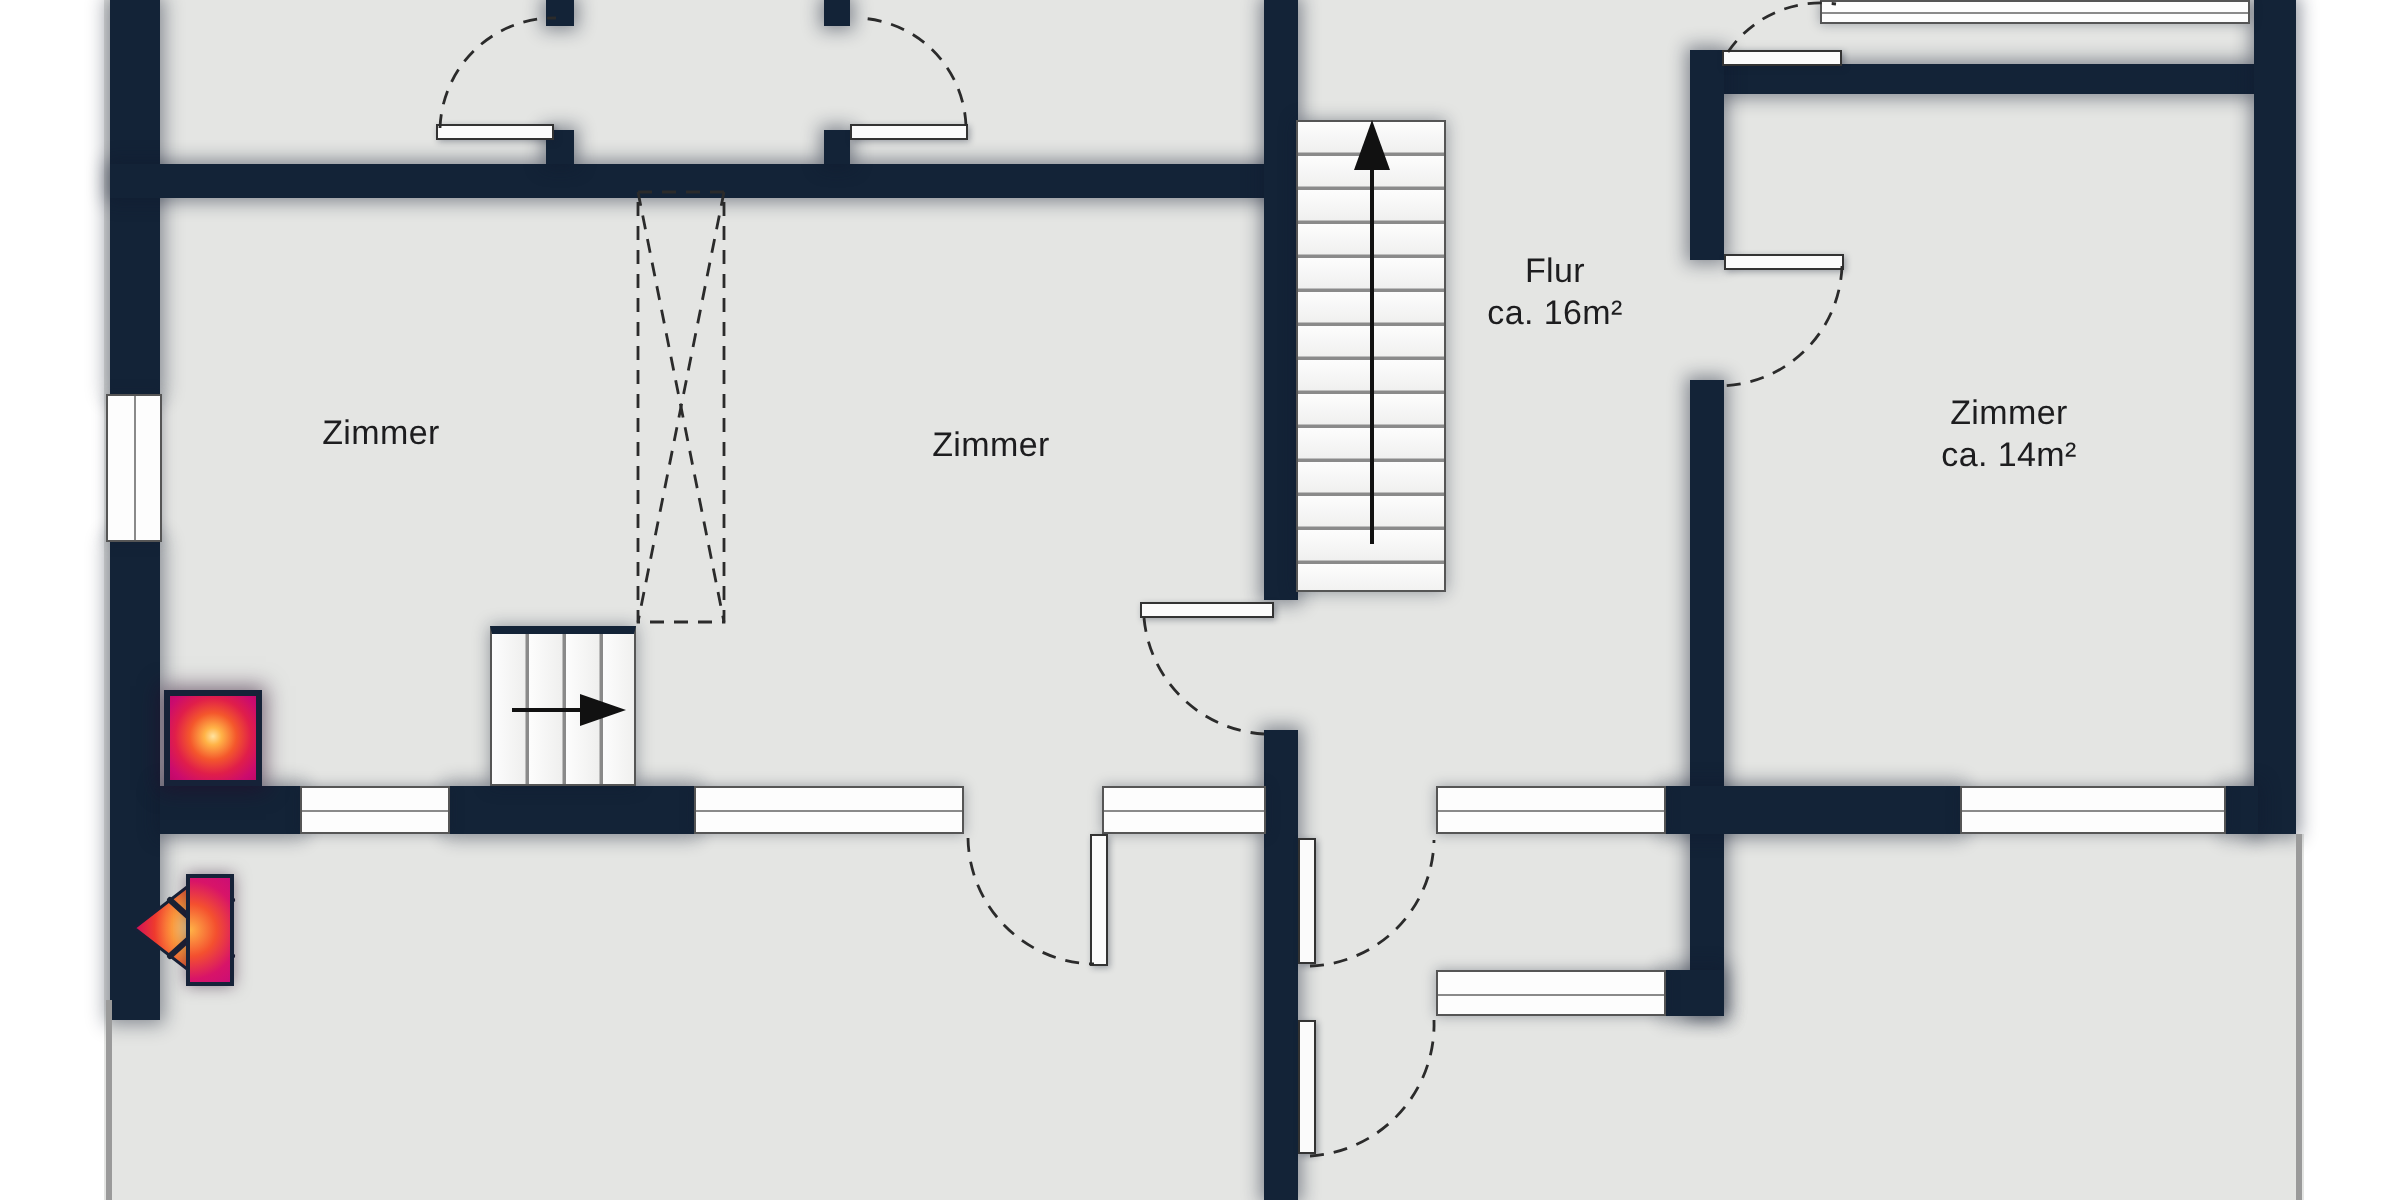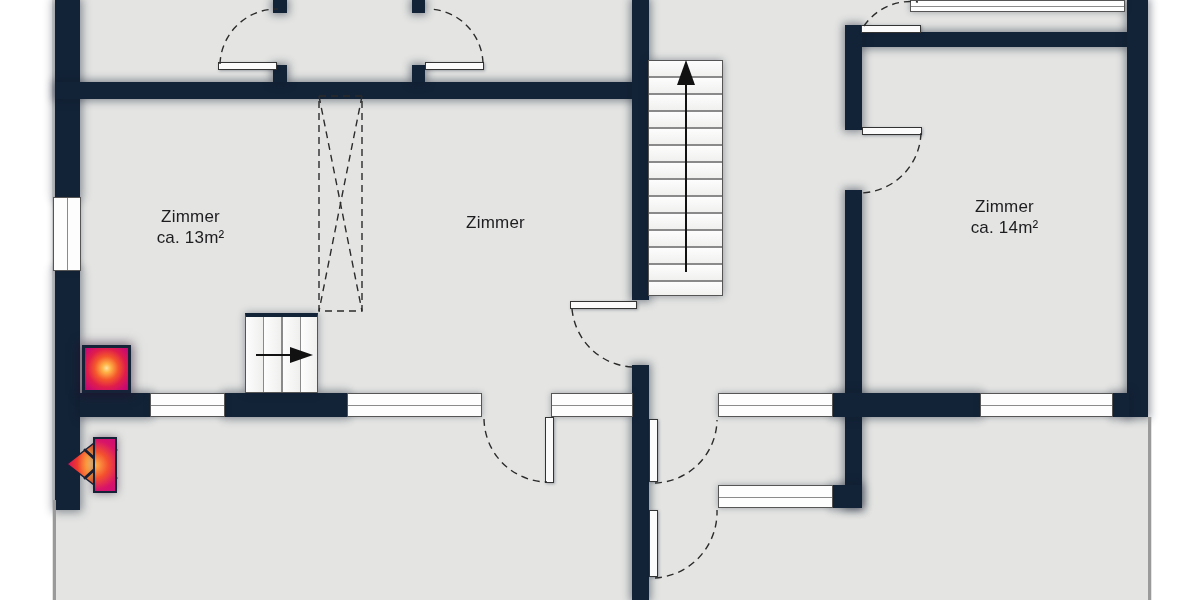--- a/index.html
+++ b/index.html
@@ -136,24 +136,27 @@
         <line x1="85" y1="478" x2="116" y2="450"></line>
       </g>
     </g>
   </svg>
 
   <div class="marker-sq"></div>
   <div class="marker-rect"></div>
 
   <div class="lbl" style="left:118px;top:206px;width:145px">
     <div>Zimmer</div>
-    <div>ca. 13m²</div>
   </div>
   <div class="lbl" style="left:433px;top:212px;width:125px">
     <div>Zimmer</div>
     <div></div>
+  </div>
+  <div class="lbl" style="left:715px;top:125px;width:125px">
+    <div>Flur</div>
+    <div>ca. 16m²</div>
   </div>
   <div class="lbl" style="left:942px;top:196px;width:125px">
     <div>Zimmer</div>
     <div>ca. 14m²</div>
   </div>
 
 </div>
 
 </body></html>

